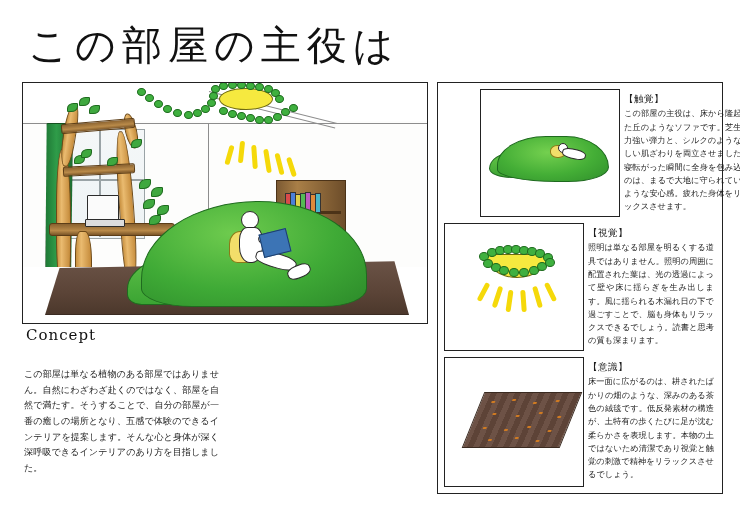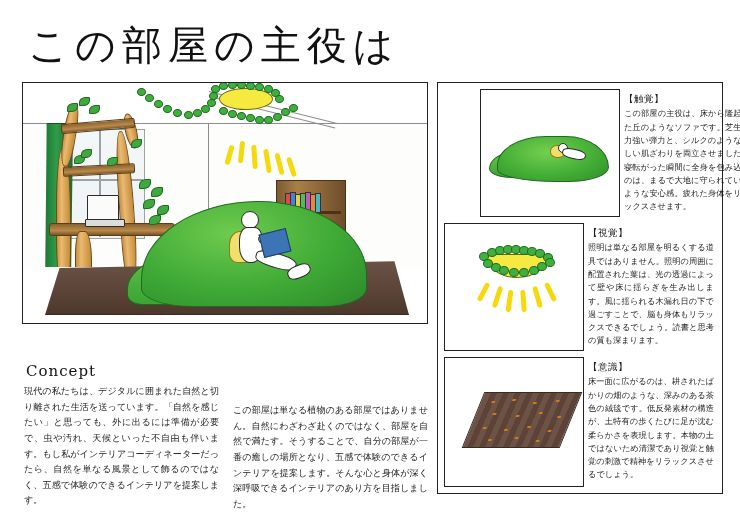--- a/index.html
+++ b/index.html
@@ -168,21 +168,21 @@
     position: absolute; width: 7px; height: 6px; background: #3fb03f;
     border: 0.8px solid #1d6b1d; border-radius: 50%;
   }
   .ray {
     position: absolute; background: #f5d90a; border-radius: 3px;
   }
 
   
   #concept-block {
     position: absolute;
-    left: 24px; top: 326px; width: 404px; margin-top: 36px;
+    left: 24px; top: 326px; width: 404px;
   }
   #concept-heading {
     font-family: "DejaVu Serif", "Liberation Serif", serif;
     font-size: 15px; letter-spacing: 1px; margin: 0 0 4px 2px; color: #111;
   }
   .concept-cols { display: flex; gap: 14px; }
   .concept-col {
     width: 195px;
     font-size: 9.1px;
     line-height: 1.72;
@@ -407,21 +407,20 @@
     <div class="person" style="left:232px;top:170px;width:40px;height:13px;border-radius:40%;transform:rotate(16deg);"></div>
     <div class="person" style="left:264px;top:182px;width:22px;height:11px;border-radius:40%;transform:rotate(-22deg);"></div>
     <div class="person" style="left:235px;top:150px;width:16px;height:7px;border-radius:40%;transform:rotate(-18deg);"></div>
     <div class="bookblue"></div>
   </div>
 </div>
 
 <div id="concept-block">
   <div id="concept-heading">Concept</div>
   <div class="concept-cols">
-    <div class="concept-col left">現代の私たちは、デジタルに囲まれた自然と切り離された生活を送っています。「自然を感じたい」と思っても、外に出るには準備が必要で、虫や汚れ、天候といった不自由も伴います。もし私がインテリアコーディネーターだったら、自然を単なる風景として飾るのではなく、五感で体験のできるインテリアを提案します。</div>
     <div class="concept-col right">この部屋は単なる植物のある部屋ではありません。自然にわざわざ赴くのではなく、部屋を自然で満たす。そうすることで、自分の部屋が一番の癒しの場所となり、五感で体験のできるインテリアを提案します。そんな心と身体が深く深呼吸できるインテリアのあり方を目指しました。</div>
   </div>
 </div>
 
 <div id="right-frame">
 
   <div class="panel-row" id="panel-row-1">
     <div class="panel-image">
       <div class="hill-lobe"></div>
       <div class="hill">

